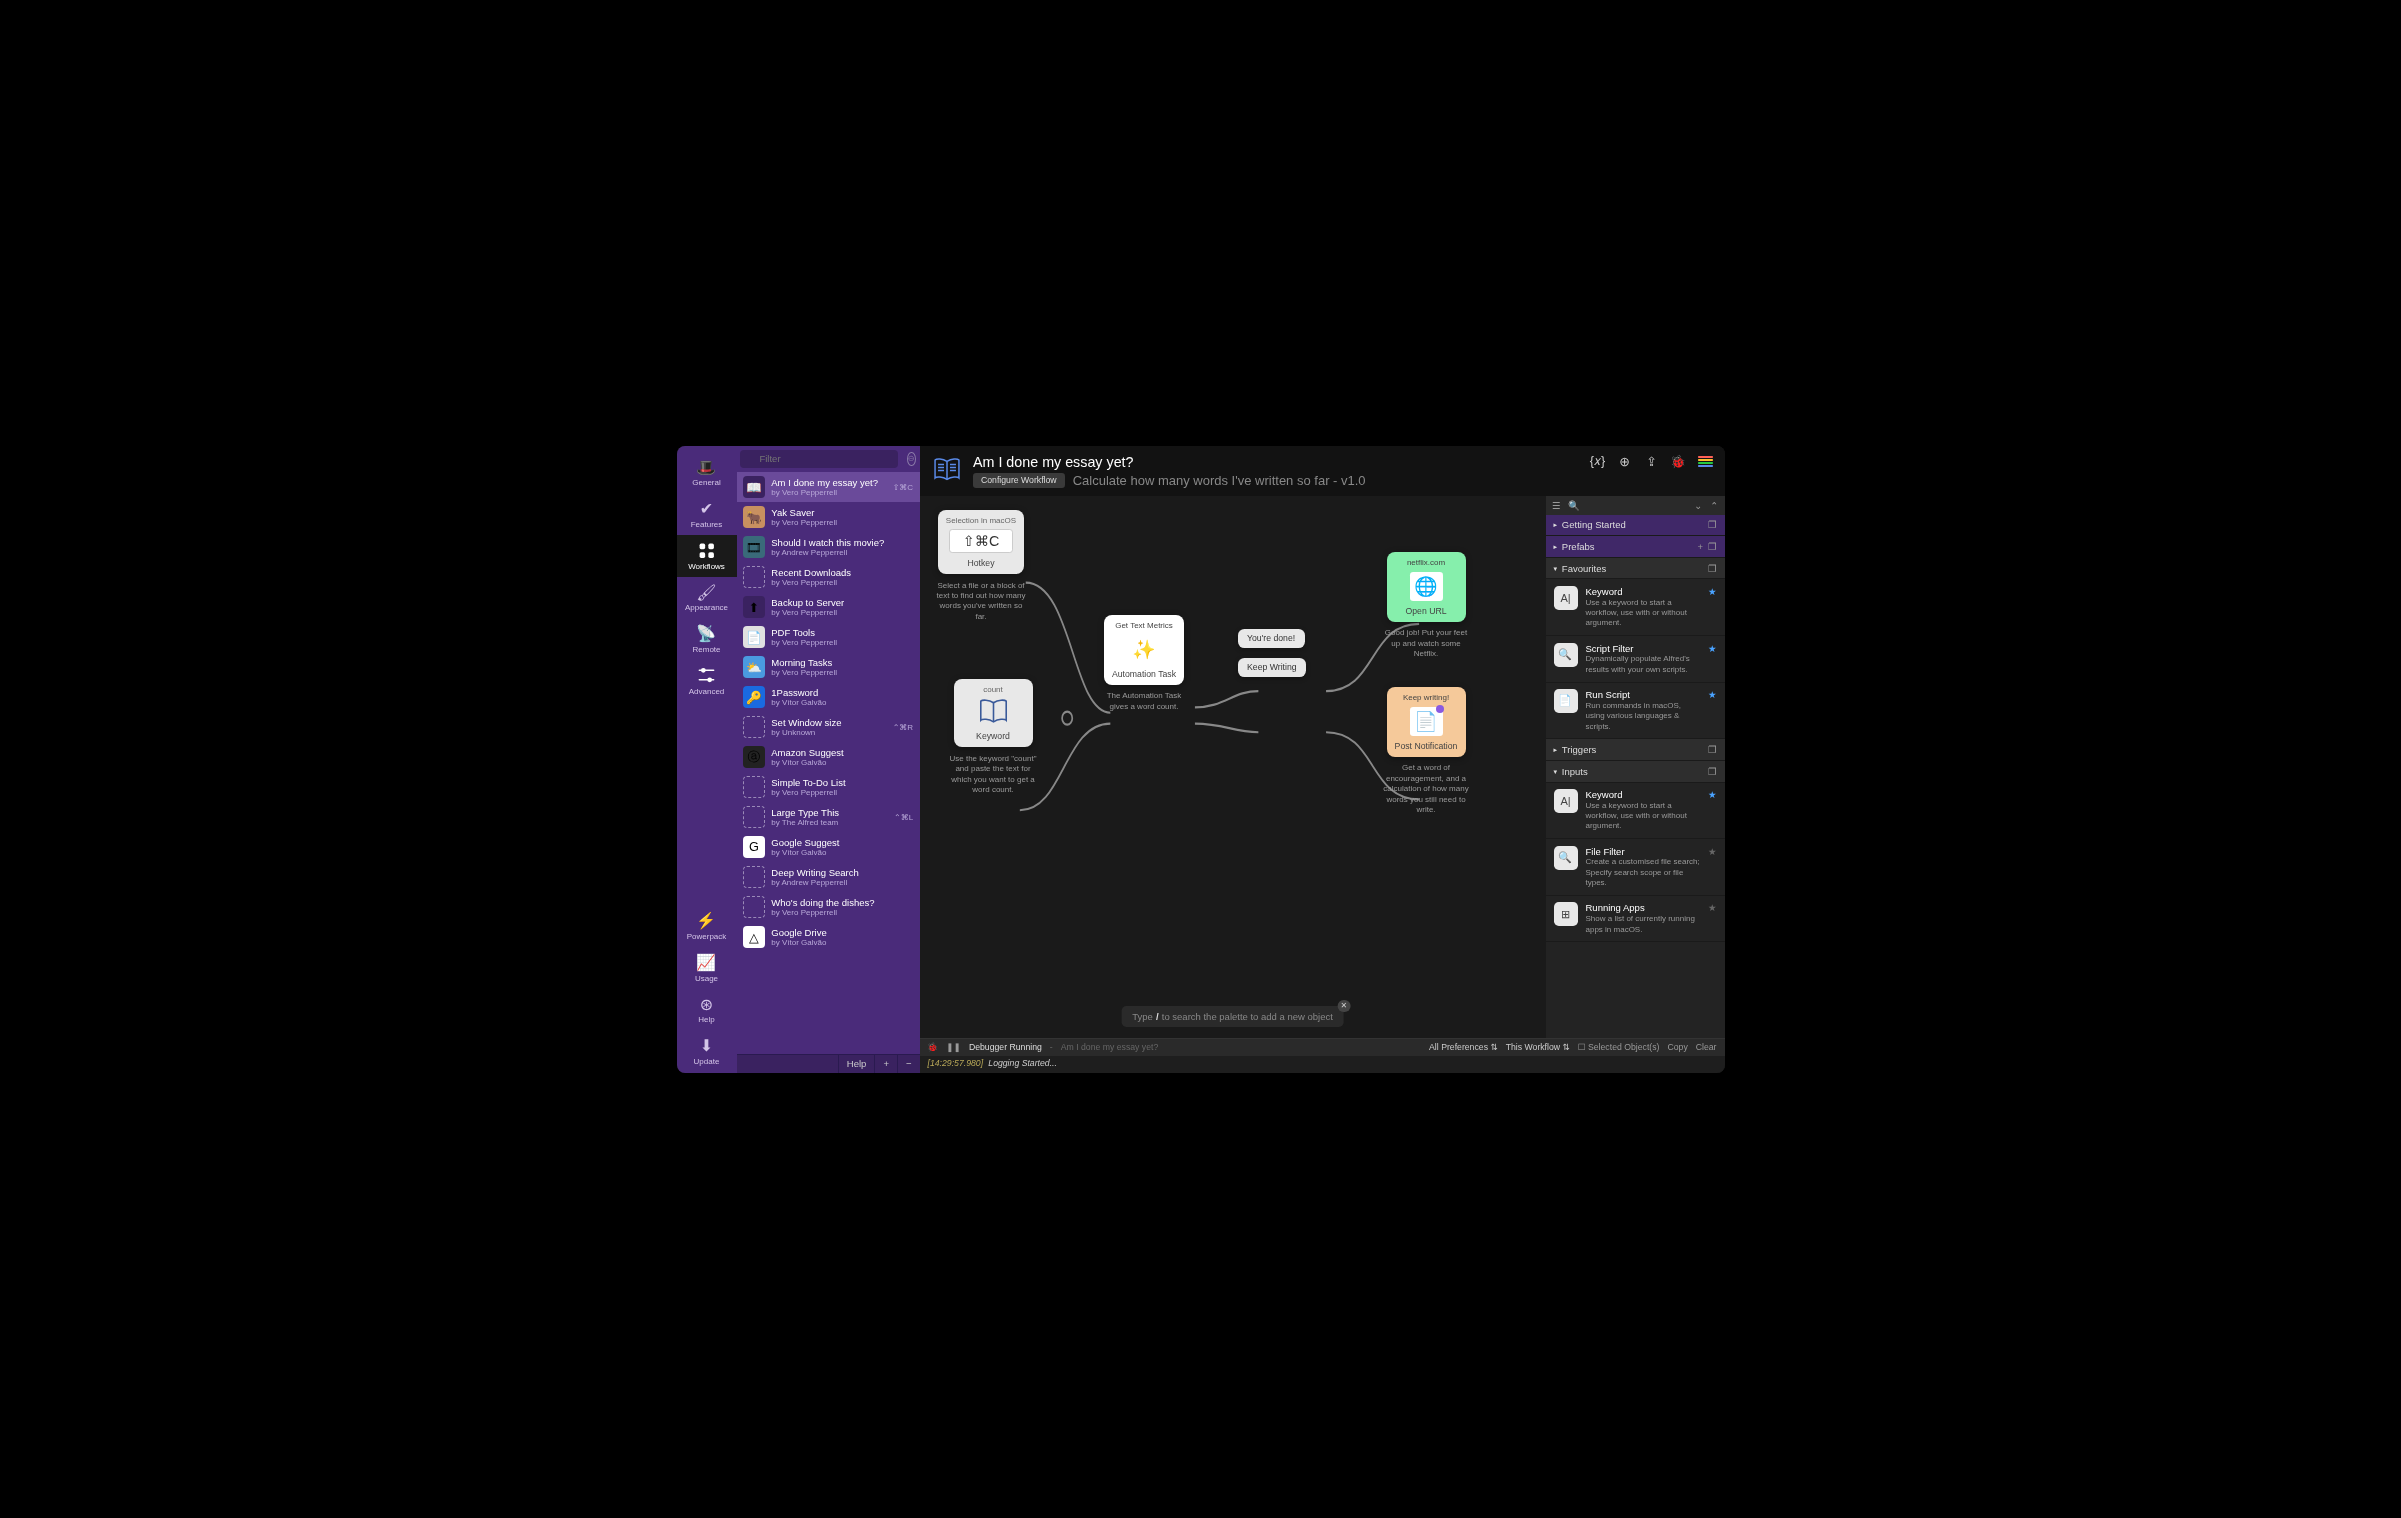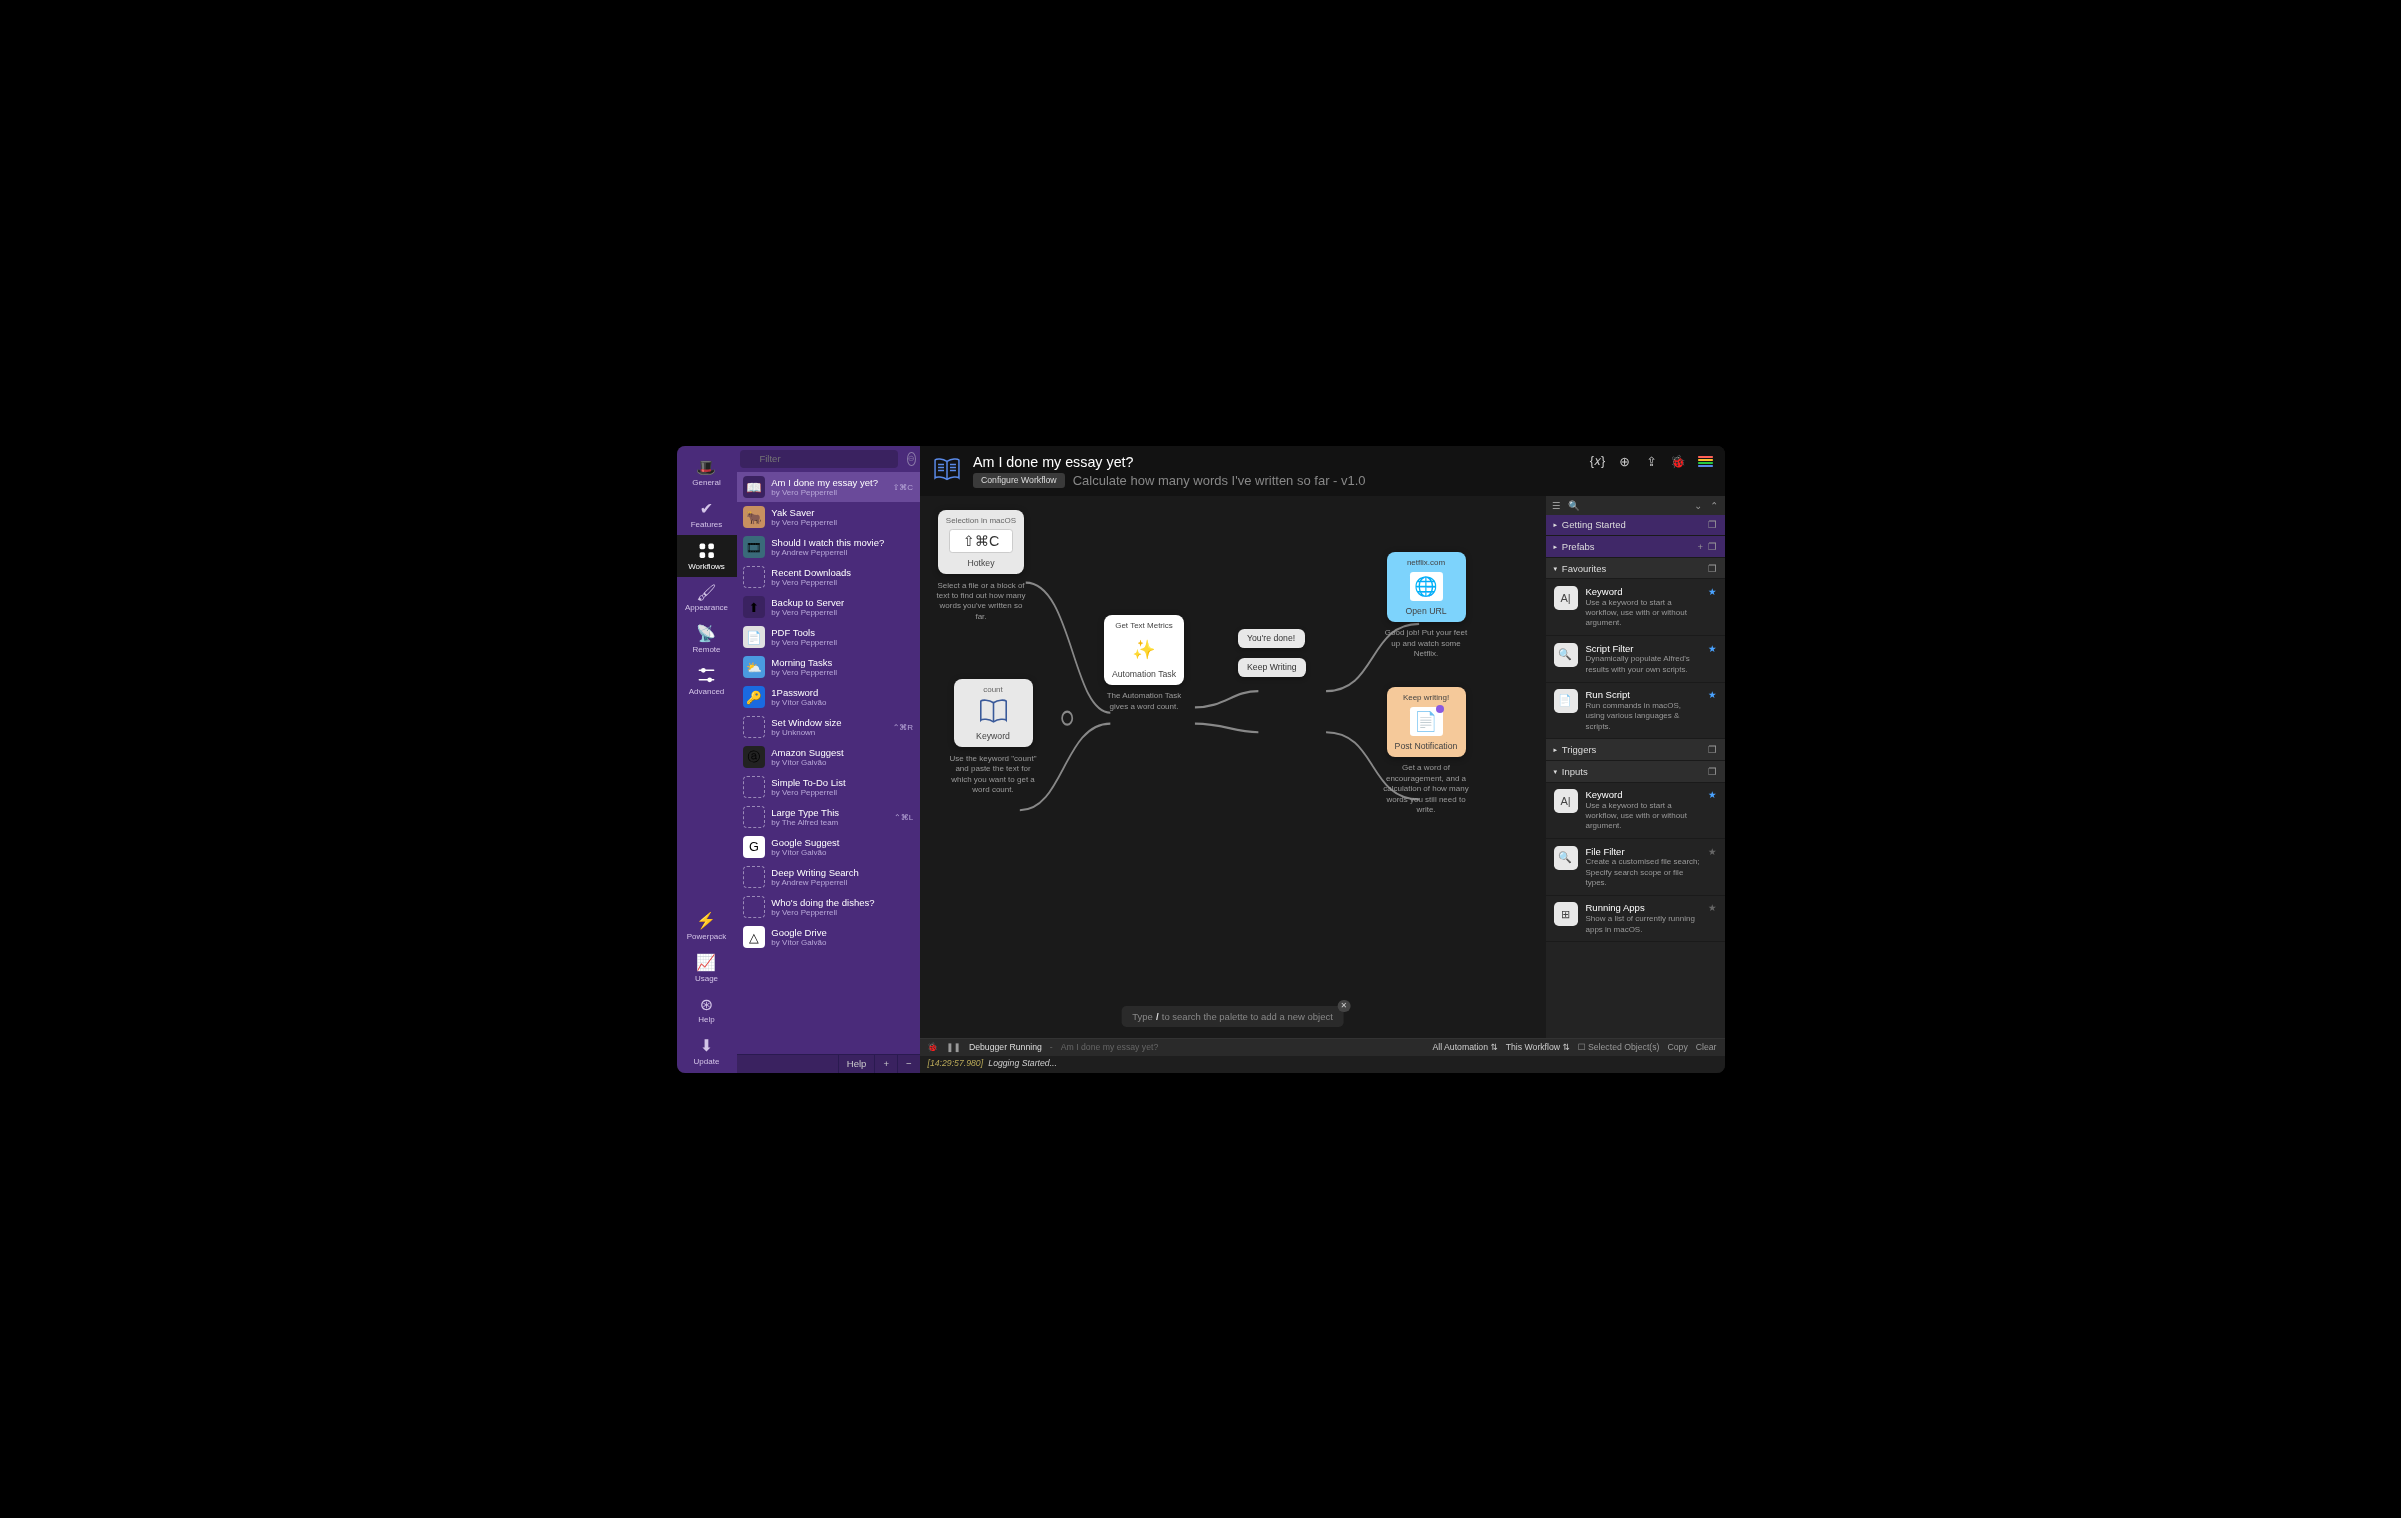--- a/index.html
+++ b/index.html
@@ -56,21 +56,21 @@
 .content-row { flex: 1; display: flex; overflow: hidden; }
 
 .canvas { flex: 1; background: #1a1a1a; position: relative; overflow: hidden; }
 .canvas svg.wires { position: absolute; top: 0; left: 0; width: 100%; height: 100%; pointer-events: none; }
 .node { position: absolute; display: flex; flex-direction: column; align-items: center; }
 .node-box { background: #e8e8e8; border-radius: 8px; padding: 6.4px 8px; display: flex; flex-direction: column; align-items: center; gap: 3.2px; min-width: 79px; box-shadow: 0 1.6px 6.4px rgba(0,0,0,0.3); }
 .node-caption { font-size: 8px; color: #666; }
 .node-keys { font-size: 14.3px; font-weight: 500; color: #333; border: 0.8px solid #ccc; border-radius: 3.2px; padding: 3.2px 12.7px; background: #fff; }
 .node-label { font-size: 8.7px; color: #444; margin-top: 1.6px; }
 .node-desc { color: #9a9a9a; font-size: 8px; text-align: center; margin-top: 6.4px; max-width: 91px; line-height: 1.3; }
-.node-box.green { background: #7dd3fc; }
+.node-box.green { background: #86efac; }
 .node-box.orange { background: #f5c99a; }
 .node-box.white { background: #fff; }
 .node-small { background: #e8e8e8; border-radius: 6.4px; padding: 4.8px 9.5px; font-size: 8.7px; color: #333; box-shadow: 0 1.6px 4.8px rgba(0,0,0,0.3); }
 .node-img { width: 33px; height: 29px; display: flex; align-items: center; justify-content: center; font-size: 19px; }
 .node-title-top { font-size: 8px; color: #444; margin-bottom: 1.6px; }
 
 .palette-search { position: absolute; bottom: 11px; left: 50%; transform: translateX(-50%); background: #2a2a2a; border-radius: 4.8px; padding: 4.8px 11px; color: #888; font-size: 9.5px; display: flex; align-items: center; gap: 3.2px; }
 .palette-close { position: absolute; right: -6.4px; top: -6.4px; width: 12.7px; height: 12.7px; background: #444; border-radius: 50%; color: #ccc; font-size: 8px; display: flex; align-items: center; justify-content: center; cursor: pointer; }
 
 .panel { width: 179px; background: #232323; display: flex; flex-direction: column; font-size: 9.5px; color: #ccc; }
@@ -509,21 +509,21 @@
       </div>
 
       <div class="debugger">
         <div class="debug-bar">
           <span>🐞</span>
           <span>❚❚</span>
           <span style="color:#ddd;">Debugger Running</span>
           <span style="color:#666;">- </span>
           <span style="color:#666;">Am I done my essay yet?</span>
           <span class="sp"></span>
-          <span class="sel"><span>All Automation</span> ⇅</span>
+          <span class="sel"><span>All Preferences</span> ⇅</span>
           <span class="sel"><span>This Workflow</span> ⇅</span>
           <span>☐ <span>Selected Object(s)</span></span>
           <span>Copy</span>
           <span>Clear</span>
         </div>
         <div class="debug-log">
           <span class="debug-ts">[14:29:57.980]</span>
           <span>Logging Started...</span>
         </div>
       </div>

